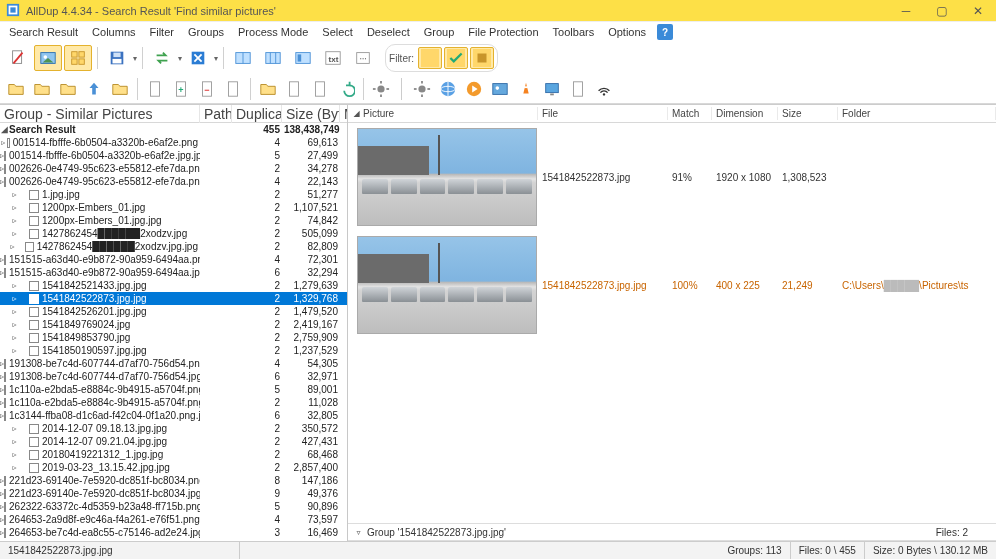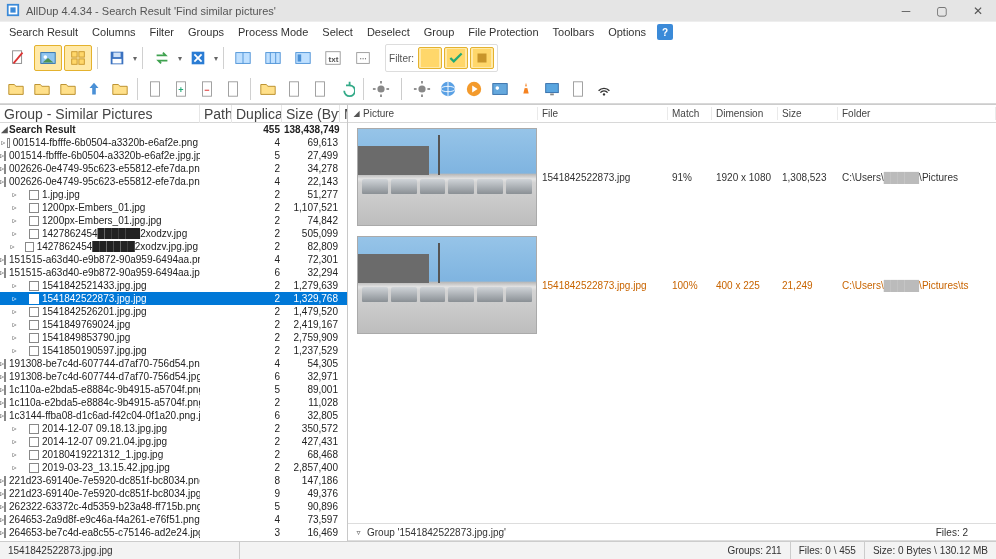--- a/index.html
+++ b/index.html
@@ -1,37 +1,37 @@
 <!DOCTYPE html>
 <html><head>
 <meta charset="utf-8">
 <style>
   * { box-sizing: border-box; margin: 0; padding: 0; font-family: "Segoe UI", Tahoma, sans-serif; }
   html, body { width: 996px; height: 559px; overflow: hidden; background: #fff; }
   body { display: flex; flex-direction: column; font-size: 11px; color: #222; }
   
-  .titlebar { height: 22px; background: #e5e5e5; display: flex; align-items: center; padding: 0 0 0 6px; border-bottom: 1px solid #eee; }
+  .titlebar { height: 22px; background: #fde047; display: flex; align-items: center; padding: 0 0 0 6px; border-bottom: 1px solid #eee; }
   .titlebar .appicon svg { width: 14px; height: 14px; }
   .titlebar .title { margin-left: 6px; font-size: 11px; color: #555; }
   .win-controls { margin-left: auto; display: flex; }
   .win-btn { width: 36px; height: 22px; display: flex; align-items: center; justify-content: center; color: #555; font-size: 12px; }
   
   .menubar { height: 20px; display: flex; align-items: center; padding: 0 2px; font-size: 11px; color: #333; }
   .menu-item { padding: 2px 7px; cursor: default; }
   .menu-help { margin-left: 4px; background:#3b8ad8; color:#fff; border-radius:2px; width:16px; height:16px; display:flex;align-items:center;justify-content:center;font-weight:bold; font-size:10px;}
   
   .toolbar { display: flex; align-items: center; padding: 2px 4px; gap: 2px; }
   .tb-row1 { height: 32px; }
   .tb-row2 { height: 30px; border-bottom: 1px solid #d8d8d8; }
   .tb-btn { width: 28px; height: 26px; display:flex; align-items:center; justify-content:center; border:1px solid transparent; border-radius:2px;font-weight:bold;}
   .tb-btn.active { background:#ffe9a8; border-color:#e4b22e; }
   .tb-btn svg { width:18px; height:18px; }
   .tb-sep { width:1px; height:22px; background:#d0d0d0; margin:0 3px; }
   .tb-small { width:24px; height:22px; }
-  .filter-group { margin-left: 6px; display:flex; align-items:center; gap:2px; padding:2px 3px; border:1px solid #ddd; border-radius:2px;}
+  .filter-group { margin-left: 6px; display:flex; align-items:center; gap:2px; padding:2px 3px; border:1px solid #ddd; border-radius:10px;}
   .filter-lab { font-size:10px; color:#555; margin-right:2px; }
   
   .main-area { flex:1; display:flex; overflow:hidden; border-top:1px solid #ccc;}
   .left-pane { width:348px; display:flex; flex-direction:column; border-right:1px solid #c8c8c8; overflow:hidden; background:#fff;}
   .grid-header { display:grid; grid-template-columns: 200px 32px 50px 58px 38px; font-size:14px; color:#444; border-bottom:1px solid #d8d8d8; height:18px; align-items:center; }
   .grid-header > div { padding: 1px 4px; border-right:1px solid #e6e6e6; overflow:hidden; white-space:nowrap;}
   .grid-body { flex:1; overflow-y:auto; overflow-x:hidden; }
   .row { display:grid; grid-template-columns: 200px 32px 50px 58px 38px; font-size:10px; height:13px; align-items:center; }
   .row > div { padding:0 2px; overflow:hidden; white-space:nowrap; text-overflow:clip; }
   .row .name { display:flex; align-items:center; padding-left:0; }
@@ -815,21 +815,20 @@
                   <div class="car"></div>
                   <div class="car"></div>
                   <div class="car"></div>
                 </div>
               </div>
             </div>
             <div>1541842522873.jpg</div>
             <div>91%</div>
             <div>1920 x 1080</div>
             <div>1,308,523</div>
-            <div>C:\Users\<span class="blurred">█████</span>\Pictures</div>
           </div>
           <div class="preview-row highlight">
             <div>
               <div class="preview-thumb">
                 <div class="build"></div>
                 <div class="pole"></div>
                 <div class="cars">
                   <div class="car"></div>
                   <div class="car"></div>
                   <div class="car"></div>
@@ -852,16 +851,16 @@
       <span>Group '1541842522873.jpg.jpg'</span>
       <span style="flex:1"></span>
       <span style="margin-right:28px;">Files: 2</span>
     </div>
   </div>
 </div>
 
 <div class="status-bar">
   <div class="cell" style="min-width:240px;">1541842522873.jpg.jpg</div>
   <div class="spacer"></div>
-  <div class="cell">Groups: 211</div>
+  <div class="cell">Groups: 113</div>
   <div class="cell">Files: 0 \ 455</div>
   <div class="cell">Size: 0 Bytes \ 130.12 MB</div>
 </div>
 
 </body></html>

